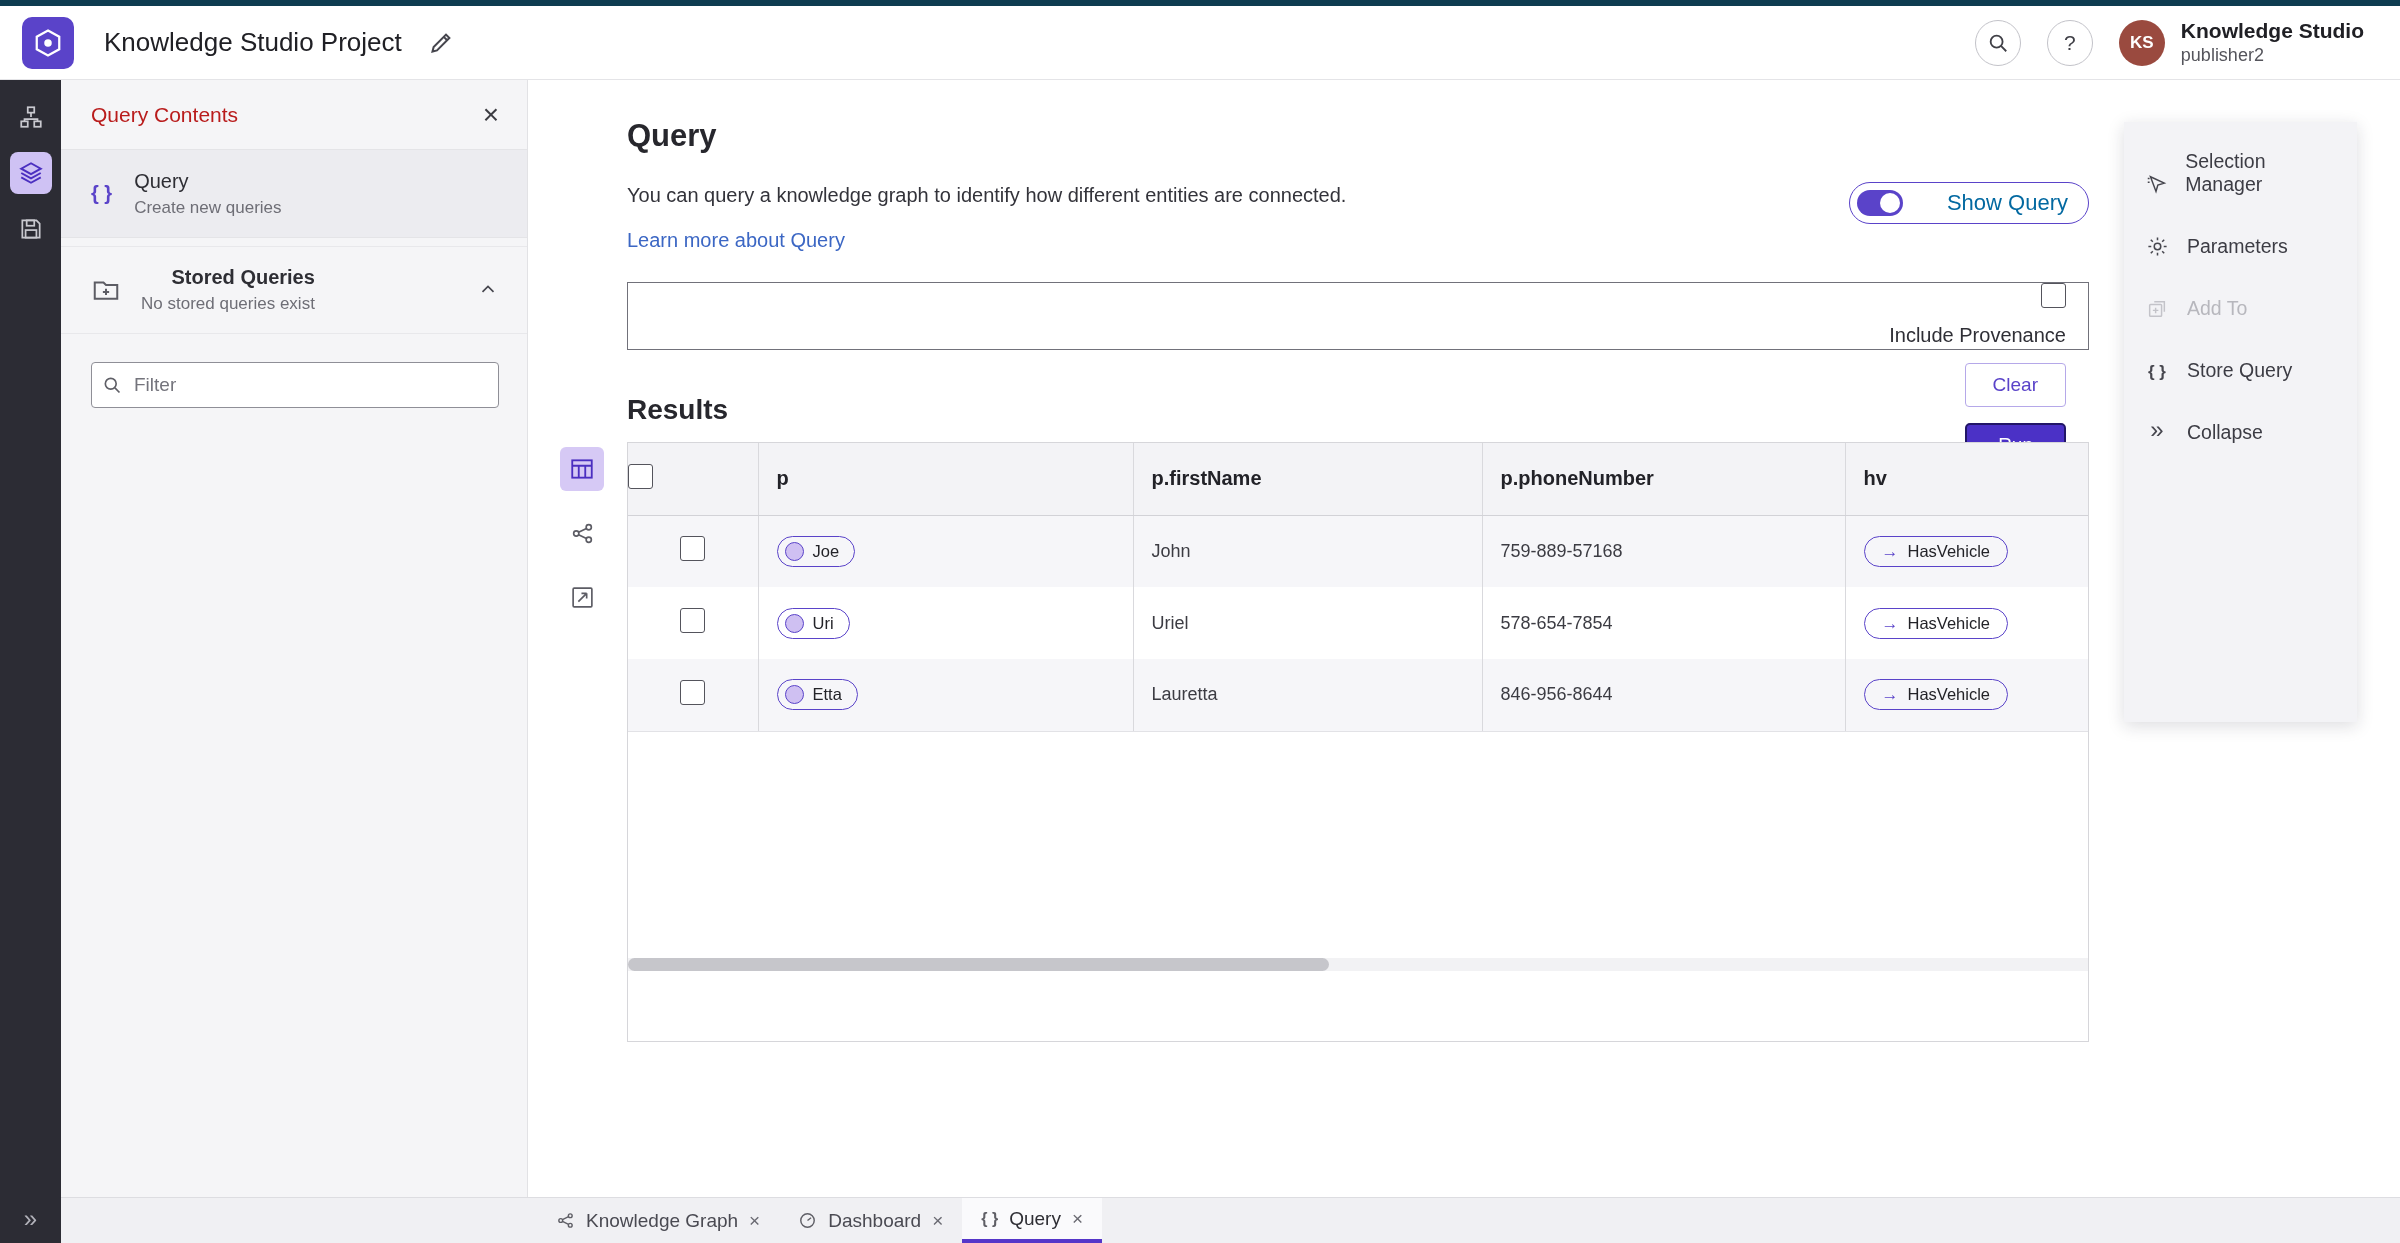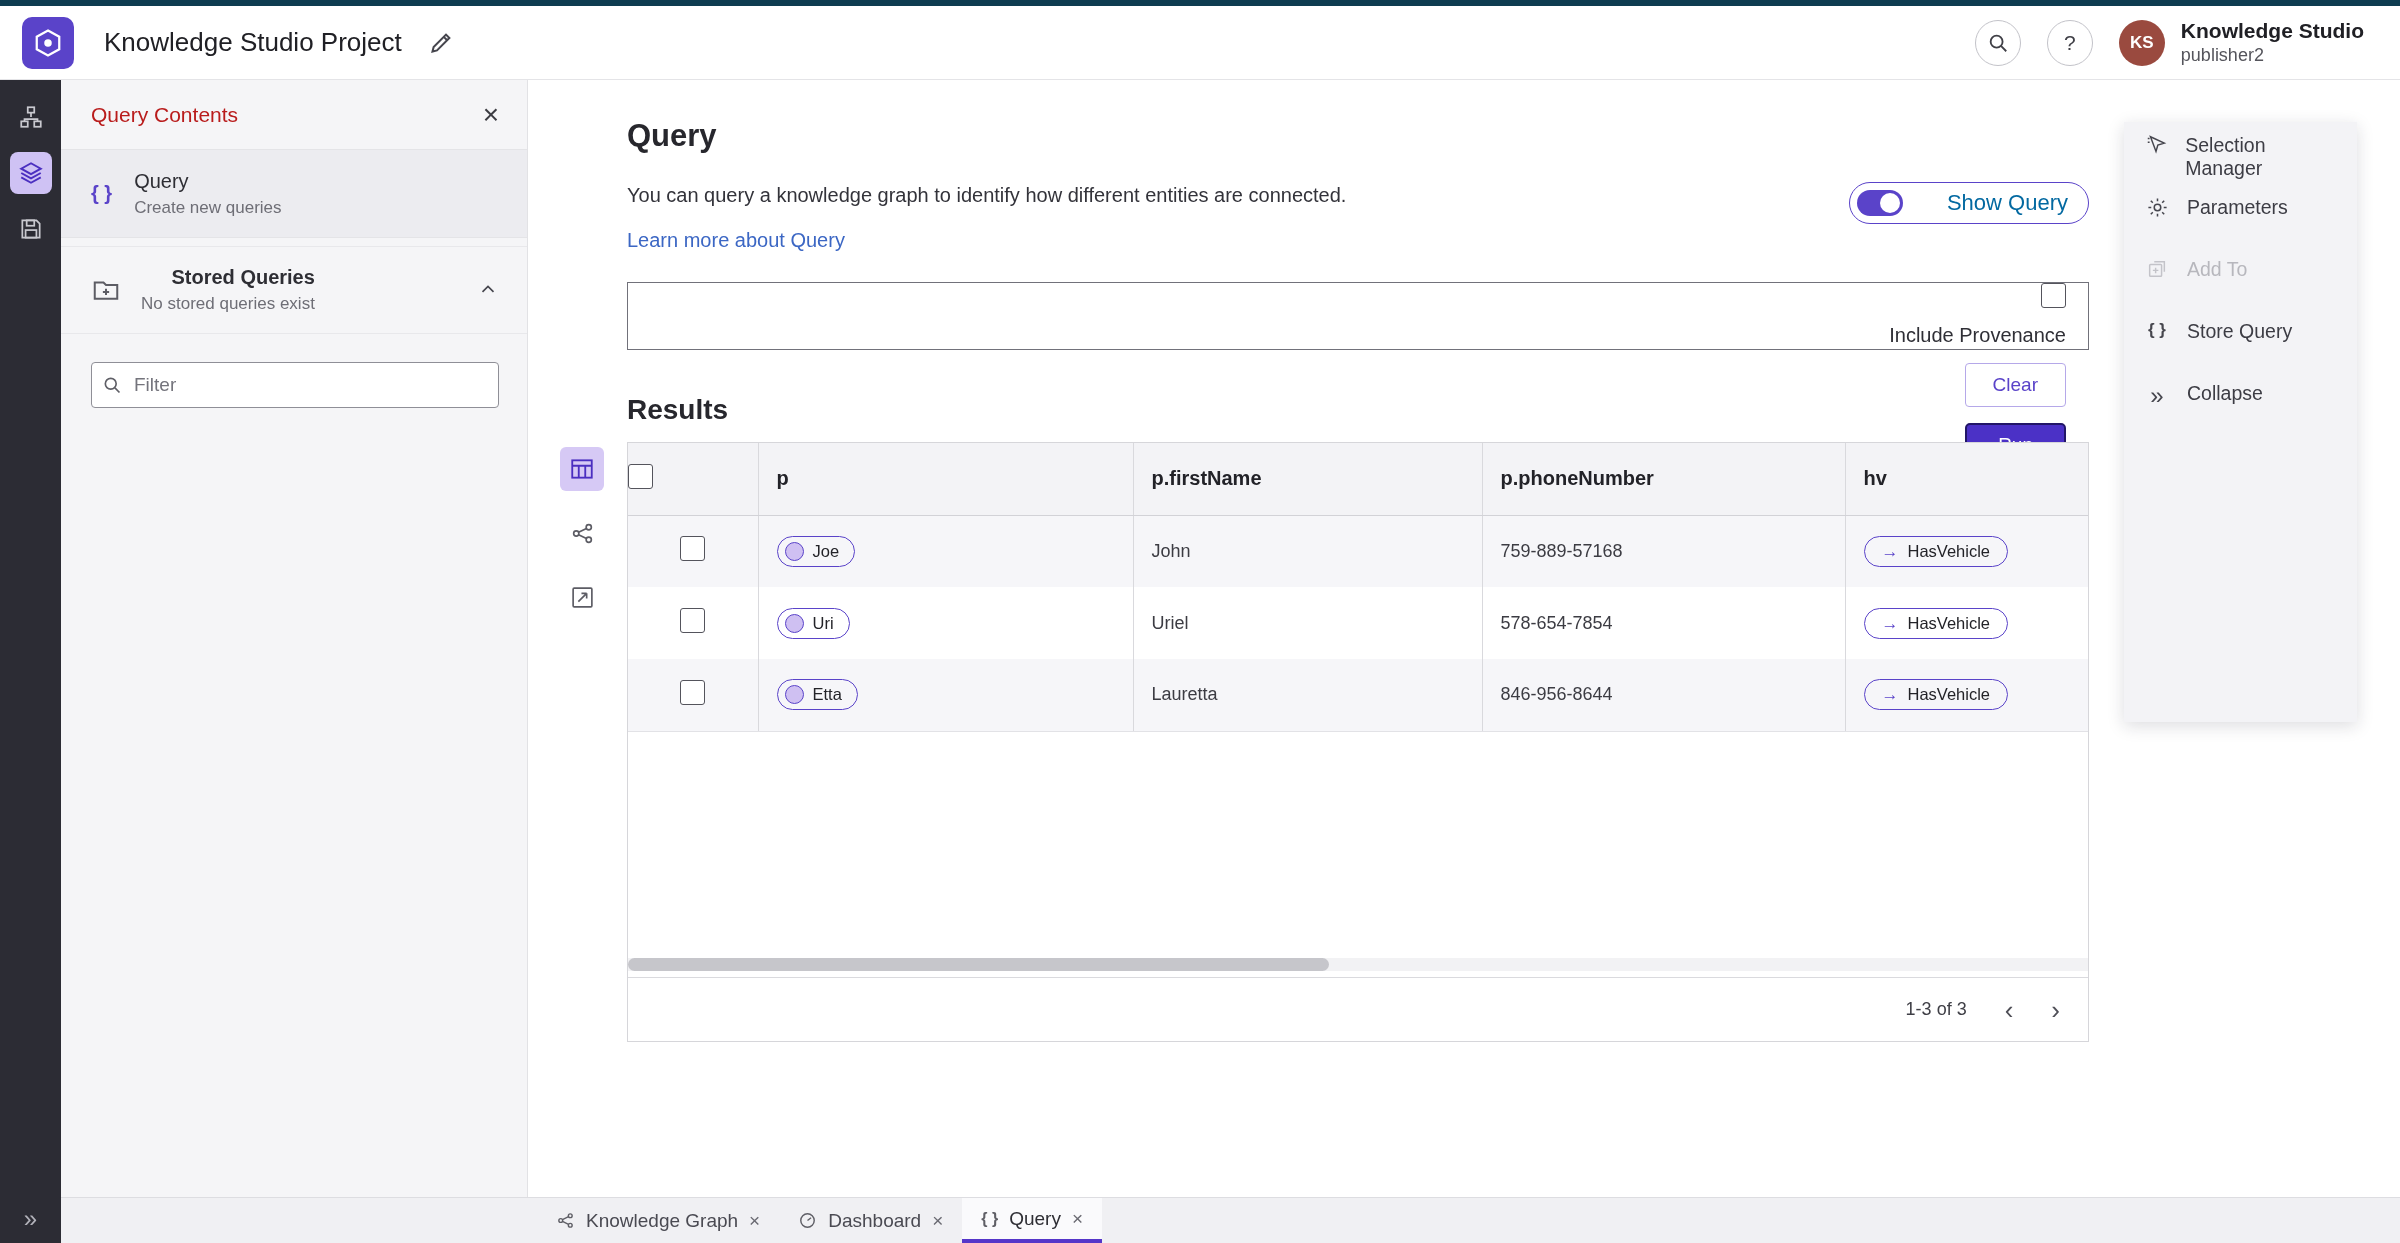--- a/index.html
+++ b/index.html
@@ -86,21 +86,21 @@
   .edge-arrow { color:#5a43c9; font-size:17px; line-height:1; }
 
   .hscroll { position:absolute; left:0; right:0; bottom:70px; height:13px; background:#f2f2f4; }
   .hscroll .thumb { width:48%; height:13px; border-radius:7px; background:#c6c6cb; cursor:grab; }
   .pager { position:absolute; left:0; right:0; bottom:0; height:64px; border-top:1px solid #dadade; display:flex; align-items:center; justify-content:flex-end; gap:38px; padding-right:28px; background:#fff; }
   .pager-label { font-size:18px; color:#3f3f46; }
   .pager-btn { font-size:26px; color:#4f4f57; cursor:pointer; line-height:1; background:none; border:none; font-family:inherit; }
 
   
   .right-menu { position:absolute; top:122px; right:43px; width:233px; height:600px; background:#f3f3f6; box-shadow:0 4px 16px rgba(30,30,50,.15); padding-top:12px; z-index:25; }
-  .rm-item { height:62px; display:flex; align-items:flex-start; gap:17px; padding:0 20px; font-size:19.5px; color:#3c3c44; cursor:pointer; }
+  .rm-item { height:62px; display:flex; align-items:flex-end; gap:17px; padding:0 20px; font-size:19.5px; color:#3c3c44; cursor:pointer; }
   .rm-icon { width:26px; display:flex; justify-content:center; align-items:center; color:#46464e; font-weight:700; }
   .rm-item.disabled { color:#b7b7bd; cursor:default; }
   .rm-item.disabled .rm-icon { color:#c3c3c9; }
   .rm-item.disabled svg * { stroke:#c3c3c9; }
   .rm-icon.glyph-braces { font-size:17px; }
   .rm-icon.glyph-collapse { font-size:24px; font-weight:400; }
 
   
   .tabbar { position:absolute; left:61px; right:0; bottom:0; height:46px; background:#f0f0f3; border-top:1px solid #dddde1; display:flex; padding-left:476px; z-index:15; }
   .tab { display:flex; align-items:center; gap:11px; padding:0 19px; font-size:19px; color:#4a4a52; cursor:pointer; }
@@ -340,25 +340,20 @@
                   <span class="pill-label">HasVehicle</span>
                 </span></td>
           </tr>
         </tbody>
       </table>
 
       <div class="hscroll">
         <div class="thumb"></div>
       </div>
 
-      <div class="pager">
-        <span class="pager-label">1-3 of 3</span>
-        <button class="pager-btn">‹</button>
-        <button class="pager-btn">›</button>
-      </div>
 
     </div>
   </div>
 </div>
 
 <div class="right-menu">
   <div class="rm-item">
     <span class="rm-icon">
       <svg width="22" height="22" viewBox="0 0 24 24" fill="none" stroke="#46464e" stroke-width="1.6">
           <path d="M6 3l6 16 2-7 7-2z"></path>

